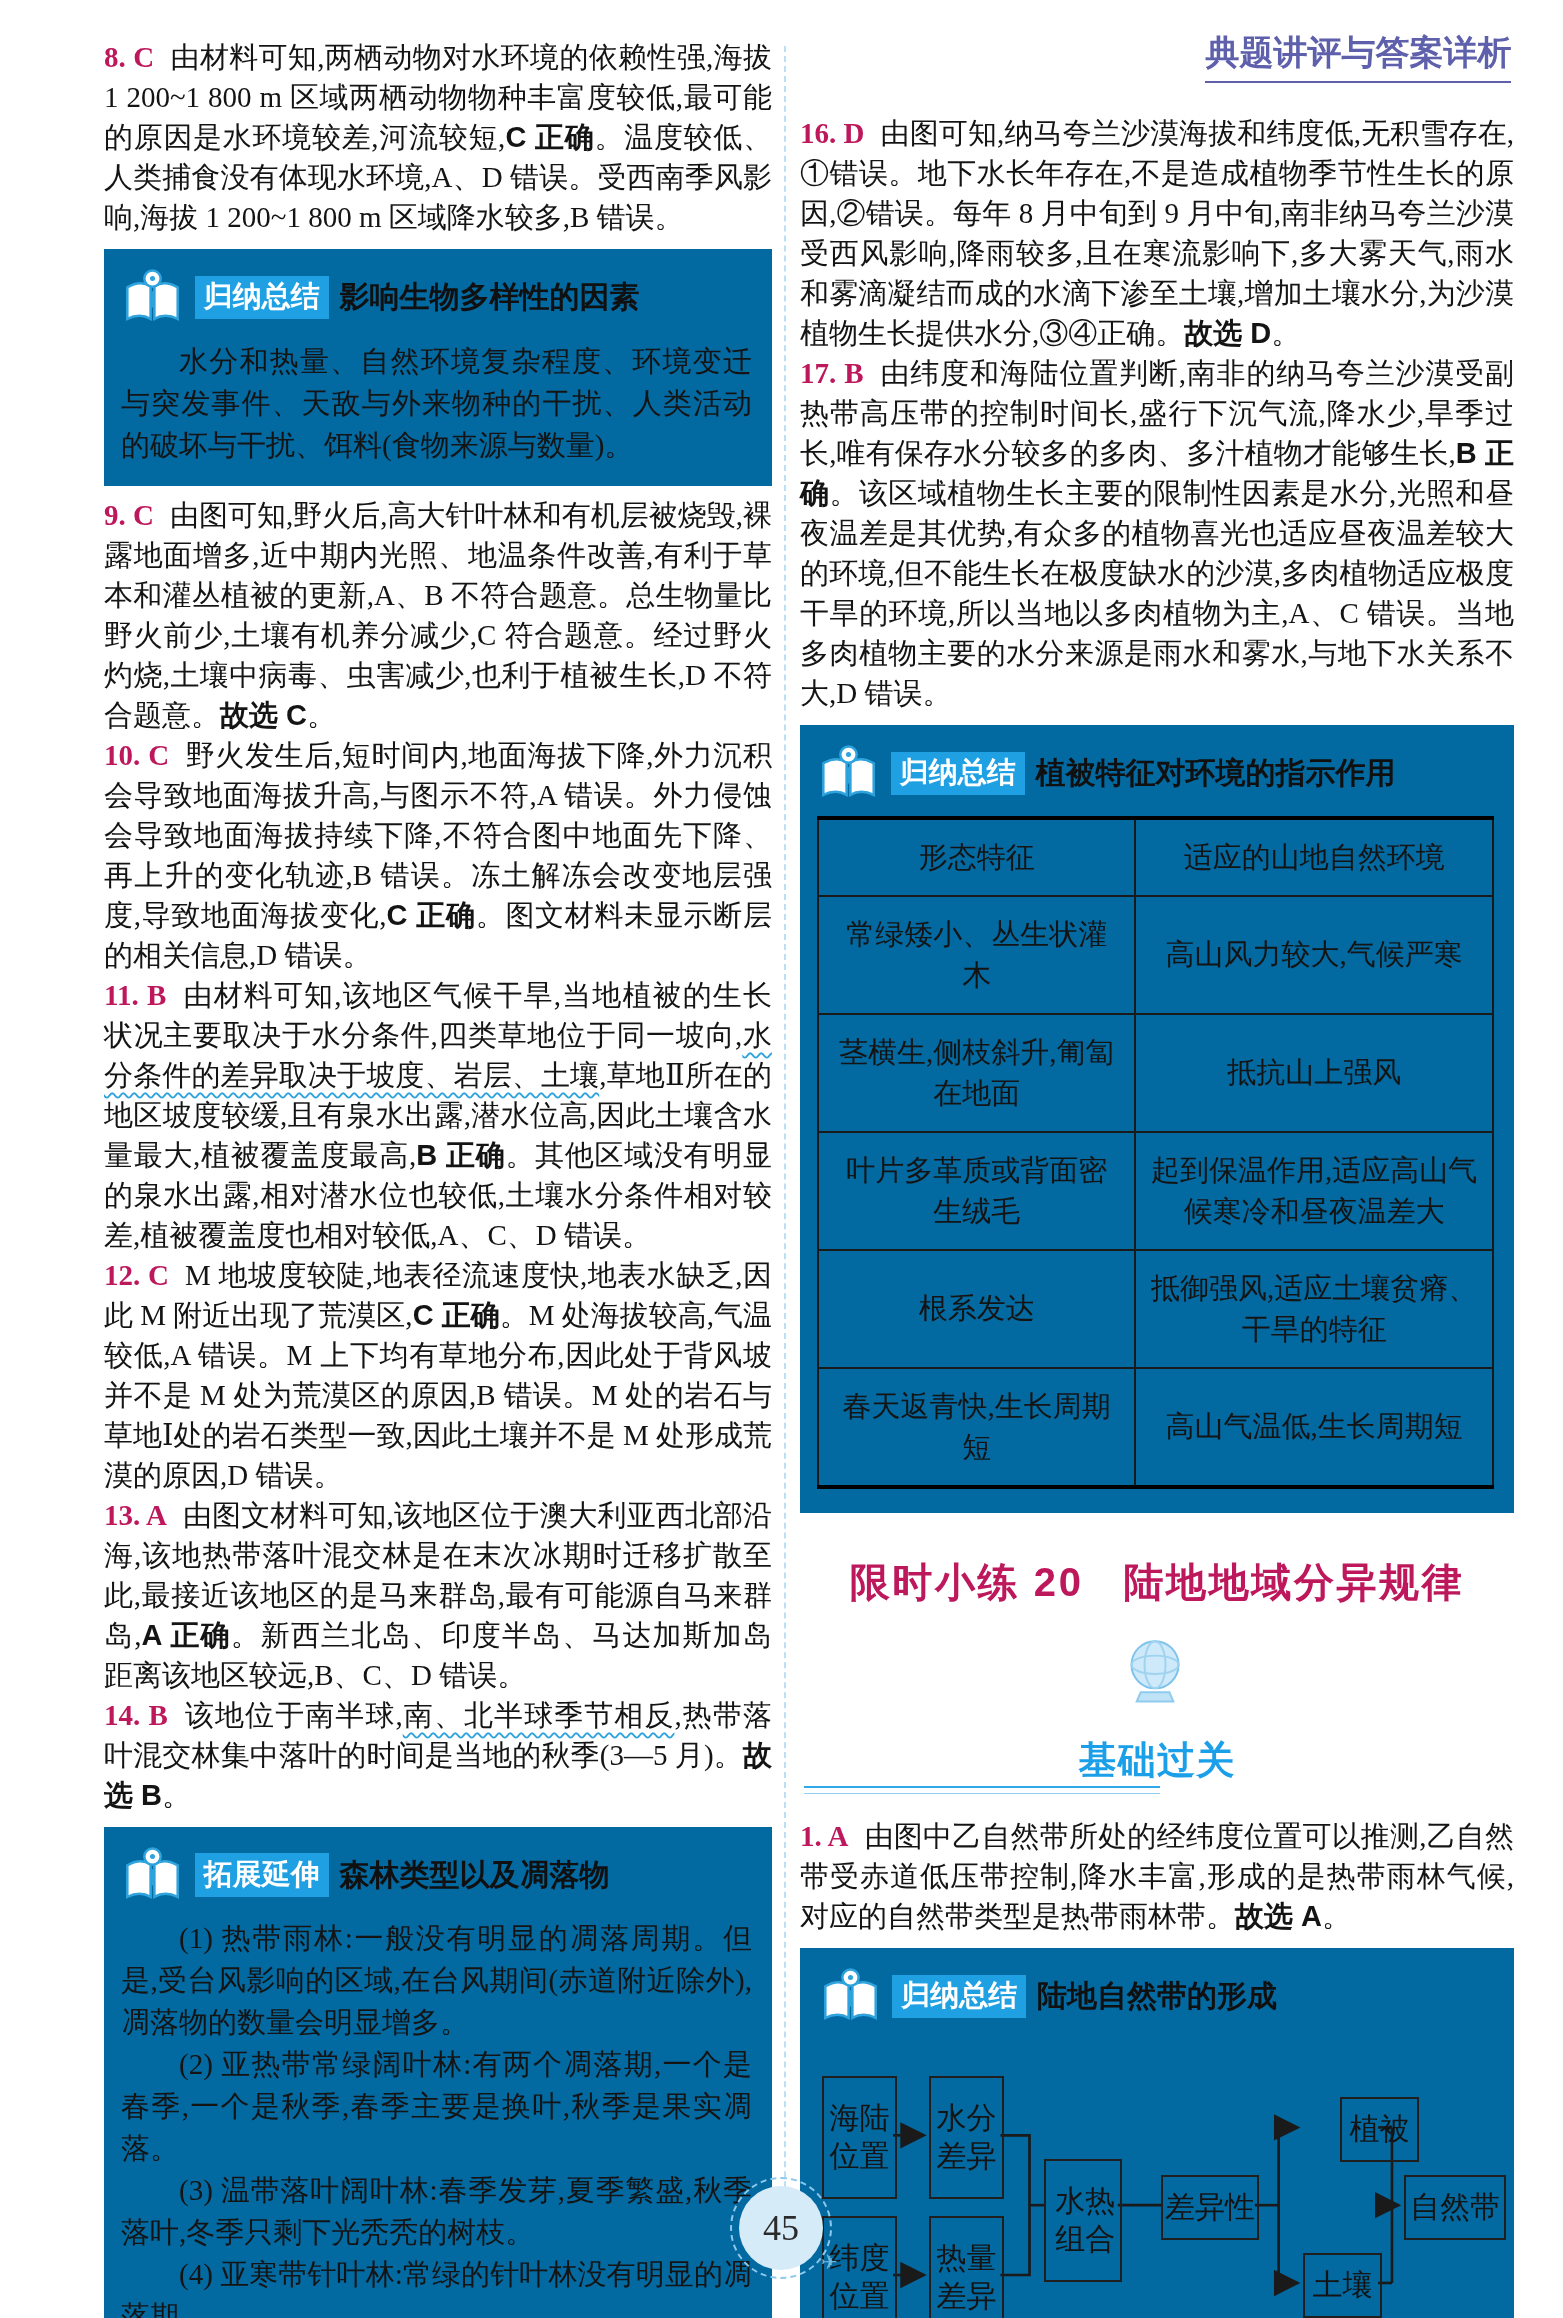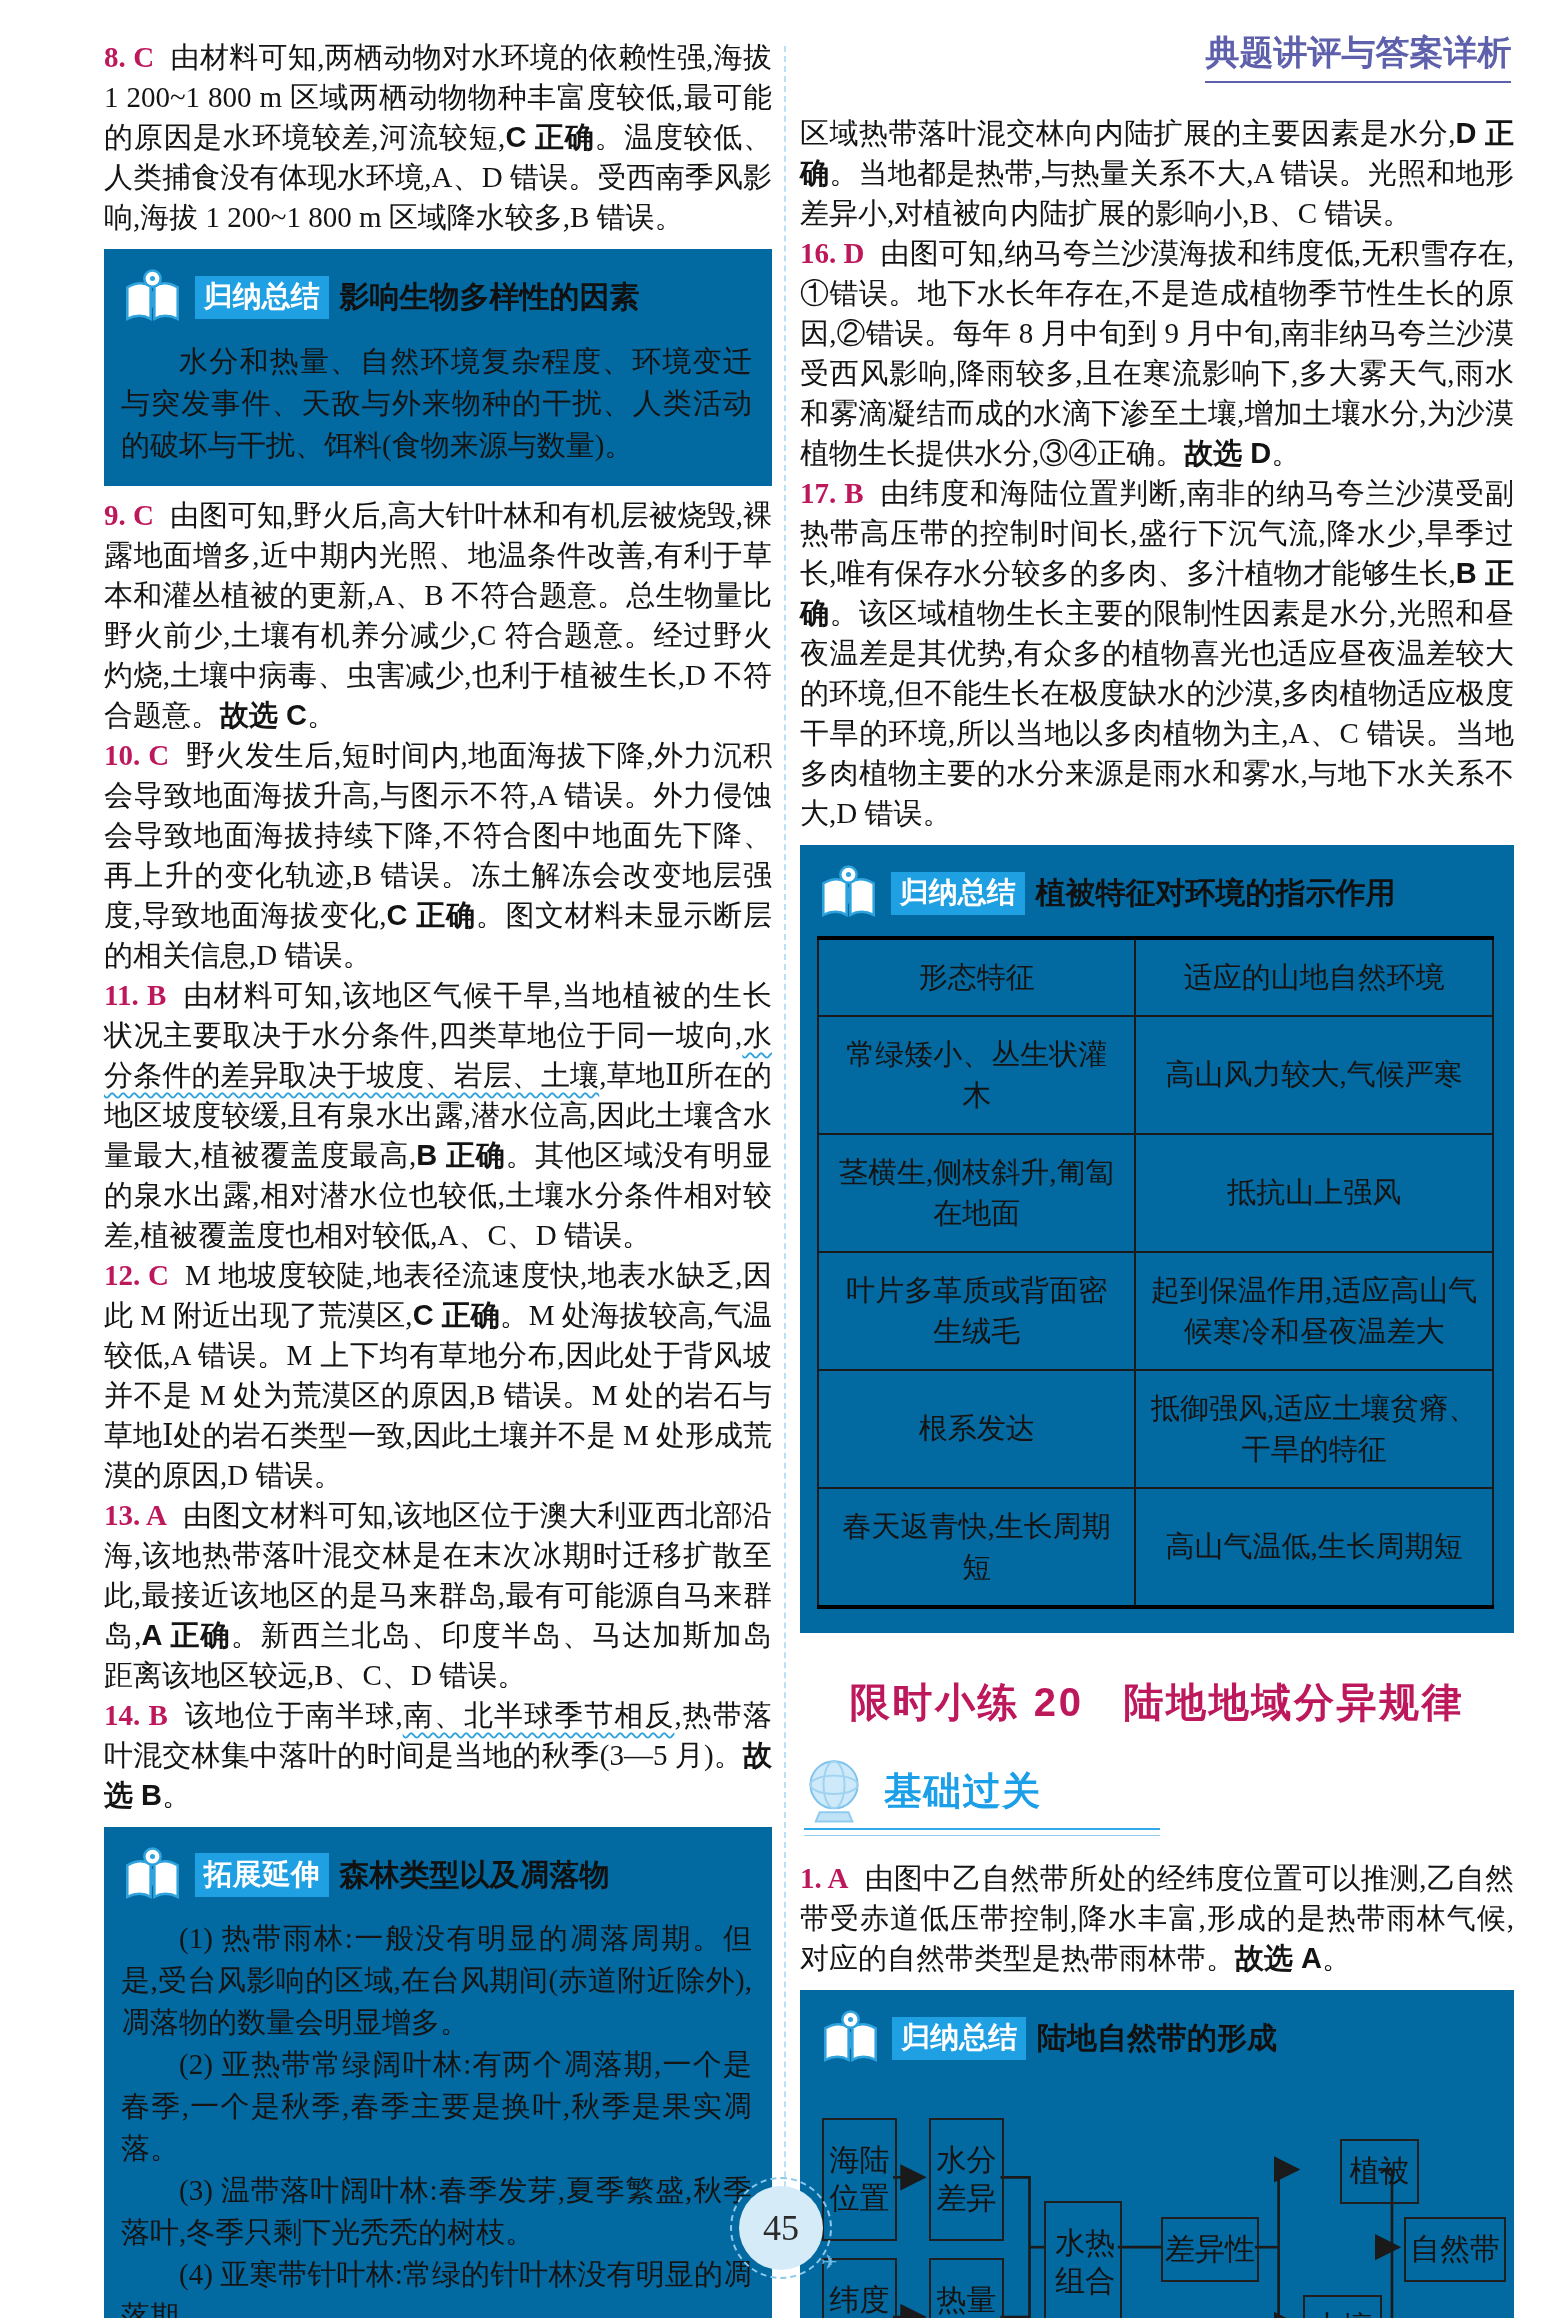--- a/index.html
+++ b/index.html
@@ -42,21 +42,21 @@
                 font-size:29px;line-height:41px;padding:17px 14.5px;}
   .veg-table td:first-child{width:47%;}
 
   
   .big-heading{margin:42px 0 26px 0;text-align:center;font-family:"Liberation Sans","DejaVu Sans",sans-serif;
                font-weight:bold;font-size:40px;color:#be185d;letter-spacing:2.6px;white-space:nowrap;}
   .big-heading .gap{display:inline-block;width:1.0em;}
 
   
   .section-head{margin:6.6px 0 22.4px 0;}
-  .section-row{display:flex;align-items:center;gap:12px;}
+  .section-row{display:flex;align-items:center;gap:27px;flex-direction:column;}
   .section-label{font-family:"Liberation Sans","DejaVu Sans",sans-serif;font-weight:bold;
                  font-size:38px;color:#1B9FE8;letter-spacing:1.3px;}
   .section-rule{width:356px;height:5.3px;margin-left:4px;border-top:2px solid #2FA9E9;border-bottom:1.3px solid #90CFF2;}
 
   
   .flow{position:relative;height:298px;margin:14.5px 0 2.6px 0;}
   .fnode{position:absolute;border:2.6px solid #1f1f1f;display:flex;align-items:center;justify-content:center;
          text-align:center;font-size:30px;line-height:38px;font-family:"Liberation Serif","DejaVu Serif",serif;}
   .fnode .wrap2{width:2.15em;word-break:break-all;}
   .fnode .wrap1{white-space:nowrap;}
@@ -132,21 +132,20 @@
     </div>
 
   </div>
 
   <div class="col col-right">
 
     <div class="page-header">
       <span>典题讲评与答案详析</span>
     </div>
 
-    <p class="item"><span>区域热带落叶混交林向内陆扩展的主要因素是水分,</span><span class="seg-b">D 正确</span><span>。当地都是热带,与热量关系不大,A 错误。光照和地形差异小,对植被向内陆扩展的影响小,B、C 错误。</span></p>
     <p class="item"><span class="seg-n">16. D</span><span>由图可知,纳马夸兰沙漠海拔和纬度低,无积雪存在,①错误。地下水长年存在,不是造成植物季节性生长的原因,②错误。每年 8 月中旬到 9 月中旬,南非纳马夸兰沙漠受西风影响,降雨较多,且在寒流影响下,多大雾天气,雨水和雾滴凝结而成的水滴下渗至土壤,增加土壤水分,为沙漠植物生长提供水分,③④正确。</span><span class="seg-b">故选 D</span><span>。</span></p>
     <p class="item"><span class="seg-n">17. B</span><span>由纬度和海陆位置判断,南非的纳马夸兰沙漠受副热带高压带的控制时间长,盛行下沉气流,降水少,旱季过长,唯有保存水分较多的多肉、多汁植物才能够生长,</span><span class="seg-b">B 正确</span><span>。该区域植物生长主要的限制性因素是水分,光照和昼夜温差是其优势,有众多的植物喜光也适应昼夜温差较大的环境,但不能生长在极度缺水的沙漠,多肉植物适应极度干旱的环境,所以当地以多肉植物为主,A、C 错误。当地多肉植物主要的水分来源是雨水和雾水,与地下水关系不大,D 错误。</span></p>
 
     <div class="box">
       <div class="box-head">
         <svg class="book-icon" width="63" height="63" viewBox="0 0 100 100">
           <path d="M10 34 Q30 22 47 32 L47 84 Q30 74 10 84 Z" fill="#ffffff" stroke="#2FA3DD" stroke-width="4"></path>
           <path d="M90 34 Q70 22 53 32 L53 84 Q70 74 90 84 Z" fill="#ffffff" stroke="#2FA3DD" stroke-width="4"></path>
           <line x1="50" y1="40" x2="50" y2="66" stroke="#2FA3DD" stroke-width="4"></line>
           <circle cx="50" cy="20" r="13" fill="#ffffff" stroke="#2FA3DD" stroke-width="4"></circle>

